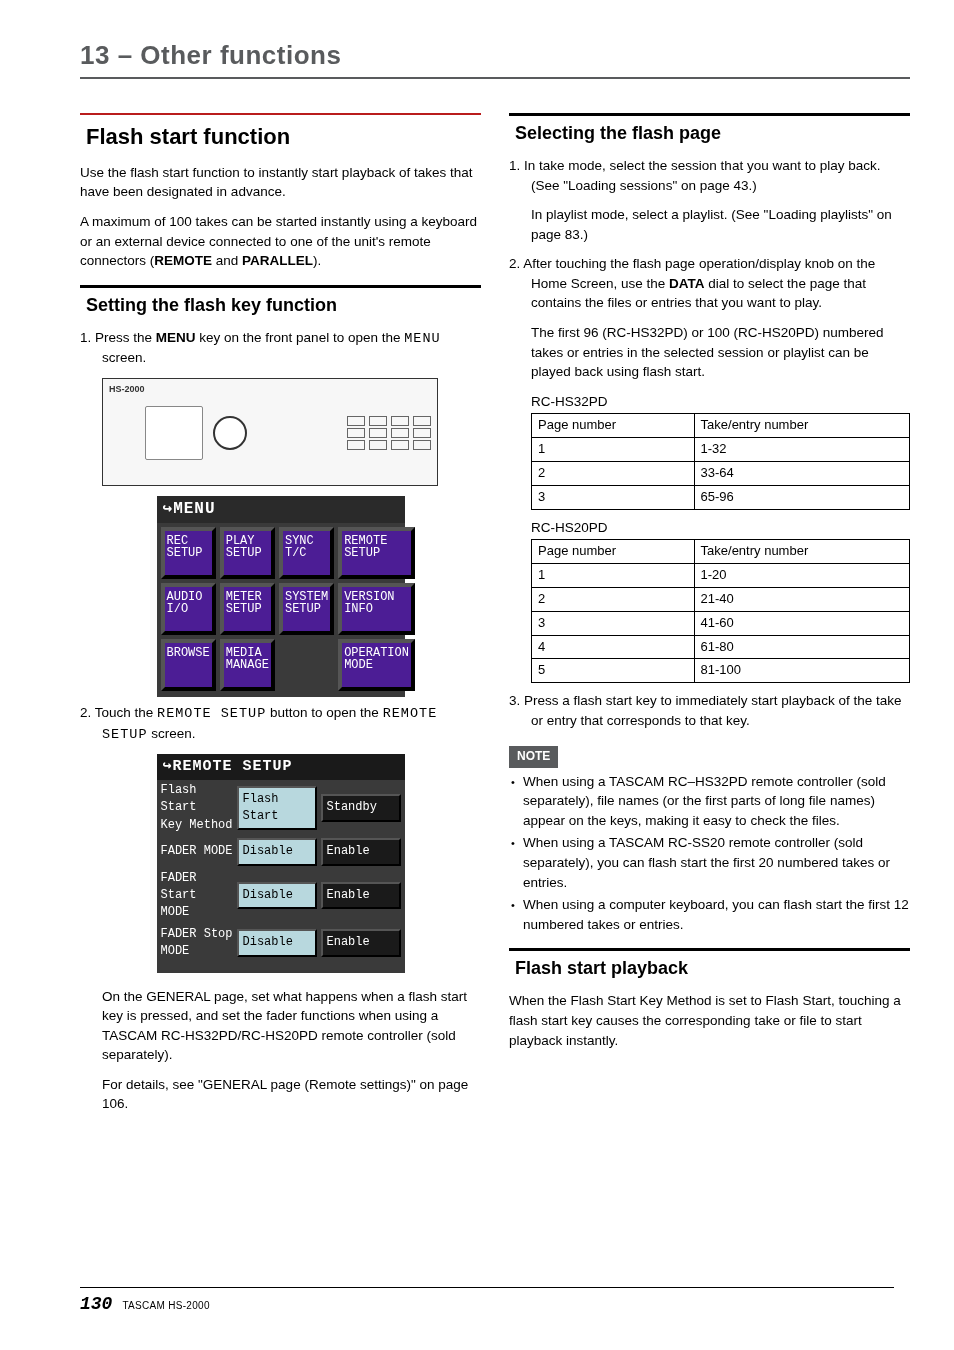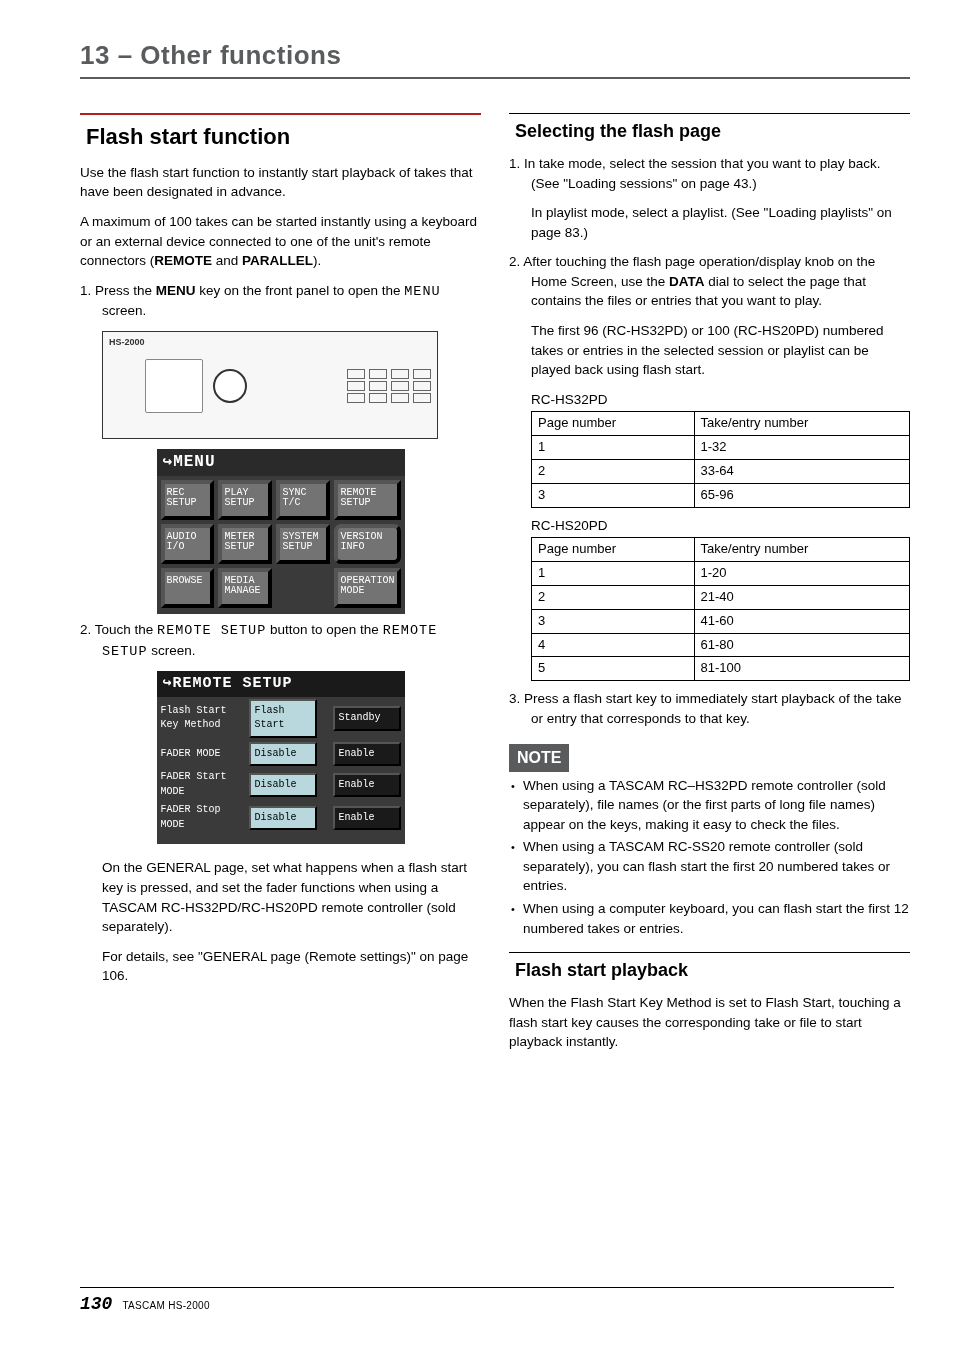--- a/index.html
+++ b/index.html
@@ -39,21 +39,21 @@
     border-top: 2px solid #b91c1c;
     padding-top: 6px;
     margin-bottom: 10px;
     margin-left: 0;
     padding-left: 6px;
   }
   .h3 {
     font-size: 18px;
     font-weight: 700;
     color: #000;
-    border-top: 1px solid #000000;
+    border-top: 3px solid #000000;
     padding-top: 4px;
     margin-top: 14px;
     margin-bottom: 10px;
     padding-left: 6px;
   }
   .body-p { margin-bottom: 10px; }
   .step { margin-bottom: 10px; padding-left: 22px; text-indent: -22px; }
   .step-indent { margin-left: 22px; margin-bottom: 10px; }
   .monofont { font-family: "Andale Mono","Courier New",monospace; letter-spacing: 1px; }
   .img-placeholder {
@@ -68,38 +68,38 @@
   .img-placeholder .screen { width:58px; height:54px; border:1px solid #888; background:#fff; border-radius:2px; }
   .knob { width:34px; height:34px; border:2px solid #333; border-radius:50%; background:#fff; }
   .btns { display:flex; flex-direction:column; gap:2px; margin-left:auto; }
   .btnrow { display:flex; gap:4px; }
   .minib { width:18px; height:10px; border:1px solid #666; }
   .menu-grid {
     width: 248px; margin: 6px auto 6px auto; background:#3a3a3a; padding:0 0 2px 0;
   }
   .menu-title { background:#2a2a2a; color:#fff; font-family:"Courier New",monospace; font-size:16px; font-weight:bold; padding:2px 6px; letter-spacing:1px; }
   .menu-rows { display:grid; grid-template-columns:repeat(4,1fr); gap:4px; padding:4px; }
-  .menu-btn { background:#737373; color:#fff; font-size:10px; font-family:"Courier New",monospace; padding:4px 2px; border:4px outset #555; text-align:left; height:40px; line-height:1; position:relative; }
+  .menu-btn { background:#4c1d95; color:#fff; font-size:12px; font-family:"Courier New",monospace; padding:4px 2px; border:4px outset #555; text-align:left; height:52px; line-height:1; position:relative; }
   .menu-btn.empty { visibility:hidden; }
   .remote-setup {
     width: 248px; margin: 6px auto 14px auto; background:#3a3a3a;
   }
   .rs-title { background:#1a1a1a; color:#fff; font-family:"Courier New",monospace; font-size:15px; font-weight:bold; padding:2px 6px; letter-spacing:1px; }
-  .rs-row { display:flex; align-items:center; font-size:10px; font-family:"Courier New",monospace; color:#fff; padding:2px 4px; gap:16px; }
+  .rs-row { display:flex; align-items:center; font-size:12px; font-family:"Courier New",monospace; color:#fff; padding:2px 4px; gap:4px; }
   .rs-label { width:72px; }
   .rs-opt { flex:1; background:#1a1a1a; border:2px outset #555; padding:3px 4px; }
   .rs-opt.active { background:#b8d8de; color:#000; }
   .rs-tabs { display:flex; }
   .rs-tab { flex:1; font-size:8px; font-family:"Courier New",monospace; background:#1a1a1a; color:#666; border:2px outset #444; padding:3px 2px; text-align:center; }
   .rs-tab.active { background:#3a3a3a; color:#fff; }
   table.pg { border-collapse: collapse; width:100%; margin-bottom:8px; }
   table.pg td, table.pg th { border:1px solid #000; padding:2px 6px; font-size:13px; text-align:left; font-weight:normal; }
   .tbl-caption { font-size:13.5px; margin:8px 0 2px 0; }
   .note-box {
-    display:inline-block; background:#595b5d; color:#fff; font-size:16px; font-weight:700;
+    display:inline-block; background:#595b5d; color:#fff; font-size:12px; font-weight:700;
     padding:2px 8px; margin:6px 0 4px 0;
   }
   ul.notes { list-style:none; margin:0 0 10px 0; padding:0; }
   ul.notes li { padding-left:14px; position:relative; margin-bottom:3px; }
   ul.notes li::before { content:"•"; position:absolute; left:2px; font-size:11px; top:3px; }
   .footer {
     position:absolute; bottom:36px; left:80px; right:60px;
     border-top:1px solid #000; padding-top:6px;
     font-size:11px; color:#000;
     display:flex; align-items:baseline; gap:10px;
@@ -116,20 +116,21 @@
 
   <div class="columns">
 
     <div class="col">
       <div class="h2">Flash start function</div>
       <p class="body-p">Use the flash start function to instantly start playback of takes that have been designated in advance.</p>
       <p class="body-p">
         <span>A maximum of 100 takes can be started instantly using a keyboard or an external device connected to one of the unit's remote connectors (</span><b>REMOTE</b><span> and </span><b>PARALLEL</b><span>).</span>
       </p>
 
+      <div class="h3">Setting the flash key function</div>
 
       <p class="step">
         <span>1.  Press the </span><b>MENU</b><span> key on the front panel to open the </span><span class="monofont">MENU</span><span> screen.</span>
       </p>
 
       <div class="img-placeholder">
         <span class="brand">HS-2000</span>
         <div class="panel">
           <div class="screen"></div>
           <div class="knob"></div>
@@ -167,21 +168,21 @@
             <div class="menu-btn" style="white-space: pre-line;">SYNC
 T/C</div>
             <div class="menu-btn" style="white-space: pre-line;">REMOTE
 SETUP</div>
             <div class="menu-btn" style="white-space: pre-line;">AUDIO
 I/O</div>
             <div class="menu-btn" style="white-space: pre-line;">METER
 SETUP</div>
             <div class="menu-btn" style="white-space: pre-line;">SYSTEM
 SETUP</div>
-            <div class="menu-btn" style="white-space: pre-line; border-radius: 7px;">VERSION
+            <div class="menu-btn" style="white-space: pre-line;">VERSION
 INFO</div>
             <div class="menu-btn" style="white-space: pre-line;">BROWSE</div>
             <div class="menu-btn" style="white-space: pre-line;">MEDIA
 MANAGE</div>
             <div class="menu-btn empty" style="white-space: pre-line;"></div>
             <div class="menu-btn" style="white-space: pre-line;">OPERATION
 MODE</div>
           </div>
       </div>
 

